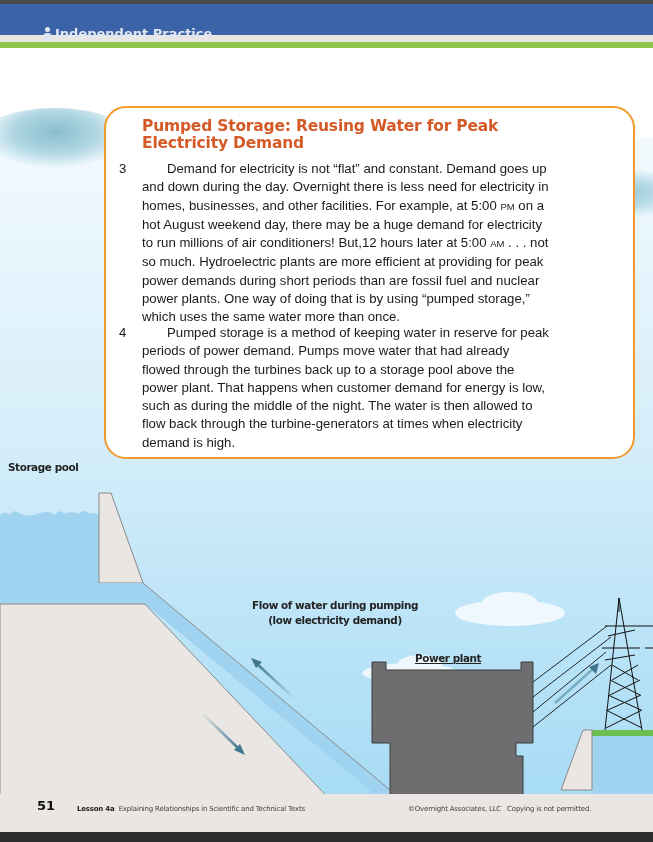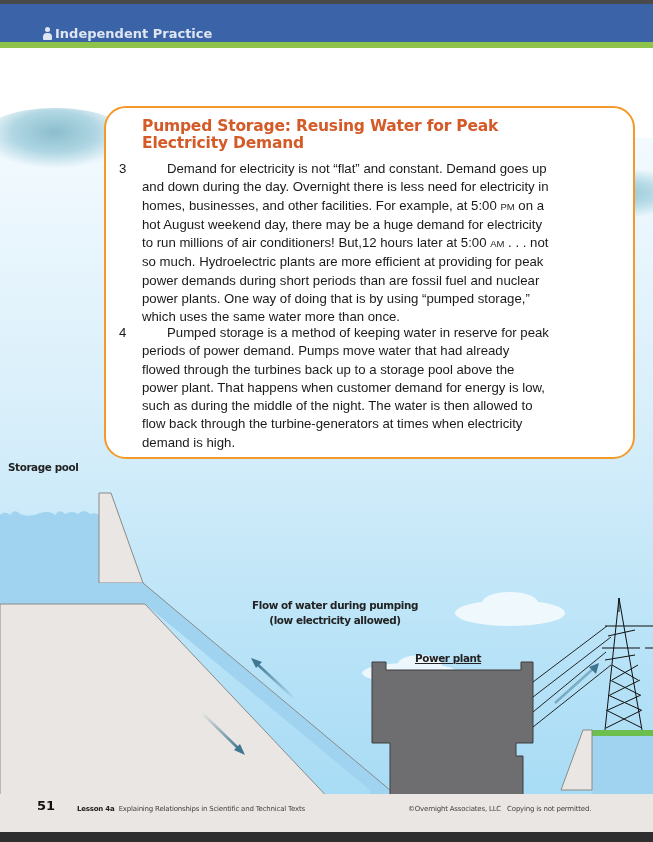--- a/index.html
+++ b/index.html
@@ -1,18 +1,18 @@
 <!DOCTYPE html>
 <html><head>
 <meta charset="utf-8">
 <style>
   html, body { margin: 0; padding: 0; }
   body { width: 653px; height: 842px; position: relative; overflow: hidden; background: #e9e6e3; font-family: "Liberation Sans", sans-serif; }
   .topbar { position: absolute; left: 0; top: 0; width: 653px; height: 4px; background: #4a4a4a; }
-  .header { position: absolute; left: 0; top: 4px; width: 653px; height: 38px; background: #3b64a8; }
+  .header { position: absolute; left: 0; top: 4px; width: 653px; height: 31px; background: #3b64a8; }
   .header-stripe { position: absolute; left: 0; top: 42px; width: 653px; height: 6px; background: #8dc34a; }
   .header-title { position: absolute; left: 43px; top: 22px; color: #dfe6f2; font-weight: bold; font-size: 13px; font-family: "DejaVu Sans", sans-serif; display: flex; align-items: center; gap: 3px; }
   .person-icon { width: 9px; height: 13px; position: relative; display: inline-block; }
   .person-icon::before { content: ""; position: absolute; left: 2px; top: 0; width: 5px; height: 5px; border-radius: 50%; background: #dfe6f2; }
   .person-icon::after { content: ""; position: absolute; left: 0; top: 6px; width: 9px; height: 7px; border-radius: 4px 4px 1px 1px; background: #dfe6f2; }
   .page { position: absolute; left: 0; top: 48px; width: 653px; height: 746px; background: #ffffff; overflow: hidden; }
   .sky { position: absolute; left: 0; top: 90px; width: 653px; height: 656px; background: linear-gradient(to bottom, #f3fafe 0%, #d6eefa 45%, #b7e2f7 80%, #a8dcf5 100%); }
   .water-splash-left { position: absolute; left: -20px; top: 60px; width: 150px; height: 60px; border-radius: 50%; background: radial-gradient(ellipse at 50% 40%, #7fb6c8 0%, #a7d2e0 40%, rgba(255,255,255,0) 72%); opacity: 0.9; }
   .water-splash-right { position: absolute; left: 540px; top: 120px; width: 150px; height: 50px; border-radius: 50%; background: radial-gradient(ellipse at 50% 50%, #86bccd 0%, #b3d9e6 40%, rgba(255,255,255,0) 72%); opacity: 0.9; }
   .reading-box { position: absolute; left: 104px; top: 58px; width: 531px; height: 353px; border: 2.5px solid #f39a2a; border-radius: 22px; background: #ffffff; box-sizing: border-box; }
@@ -114,21 +114,21 @@
     </g>
     <g>
       <line x1="555" y1="703" x2="594" y2="668" stroke="url(#arrowGradUp)" stroke-width="2.5"></line>
       <path d="M599,663 L596,674 L589,667 Z" fill="#3f7790"></path>
     </g>
   </svg>
 
   <div class="diag-label" style="left:8px; top:412px; text-align:left;">Storage pool</div>
   <div class="diag-label" style="left:240px; top:550px; width:190px;">
     <div>Flow of water during pumping</div>
-    <div>(low electricity allowed)</div>
+    <div>(low electricity demand)</div>
   </div>
   <div class="diag-label" style="left:415px; top:603px; text-align:left;text-decoration:underline;">Power plant</div>
 
   <div class="reading-box">
     <div class="reading-title">Pumped Storage: Reusing Water for Peak Electricity Demand</div>
     <div class="para" style="top:52px;">
       <span class="para-num">3</span>
       <div class="para-text"><span>Demand for electricity is not “flat” and constant. Demand goes up and down during the day. Overnight there is less need for electricity in homes, businesses, and other facilities. For example, at 5:00 </span><span class="small-caps">PM</span><span> on a hot August weekend day, there may be a huge demand for electricity to run millions of air conditioners! But,12 hours later at 5:00 </span><span class="small-caps">AM</span><span> . . . not so much. Hydroelectric plants are more efficient at providing for peak power demands during short periods than are fossil fuel and nuclear power plants. One way of doing that is by using “pumped storage,” which uses the same water more than once.</span></div>
     </div>
     <div class="para" style="top:216px;">

